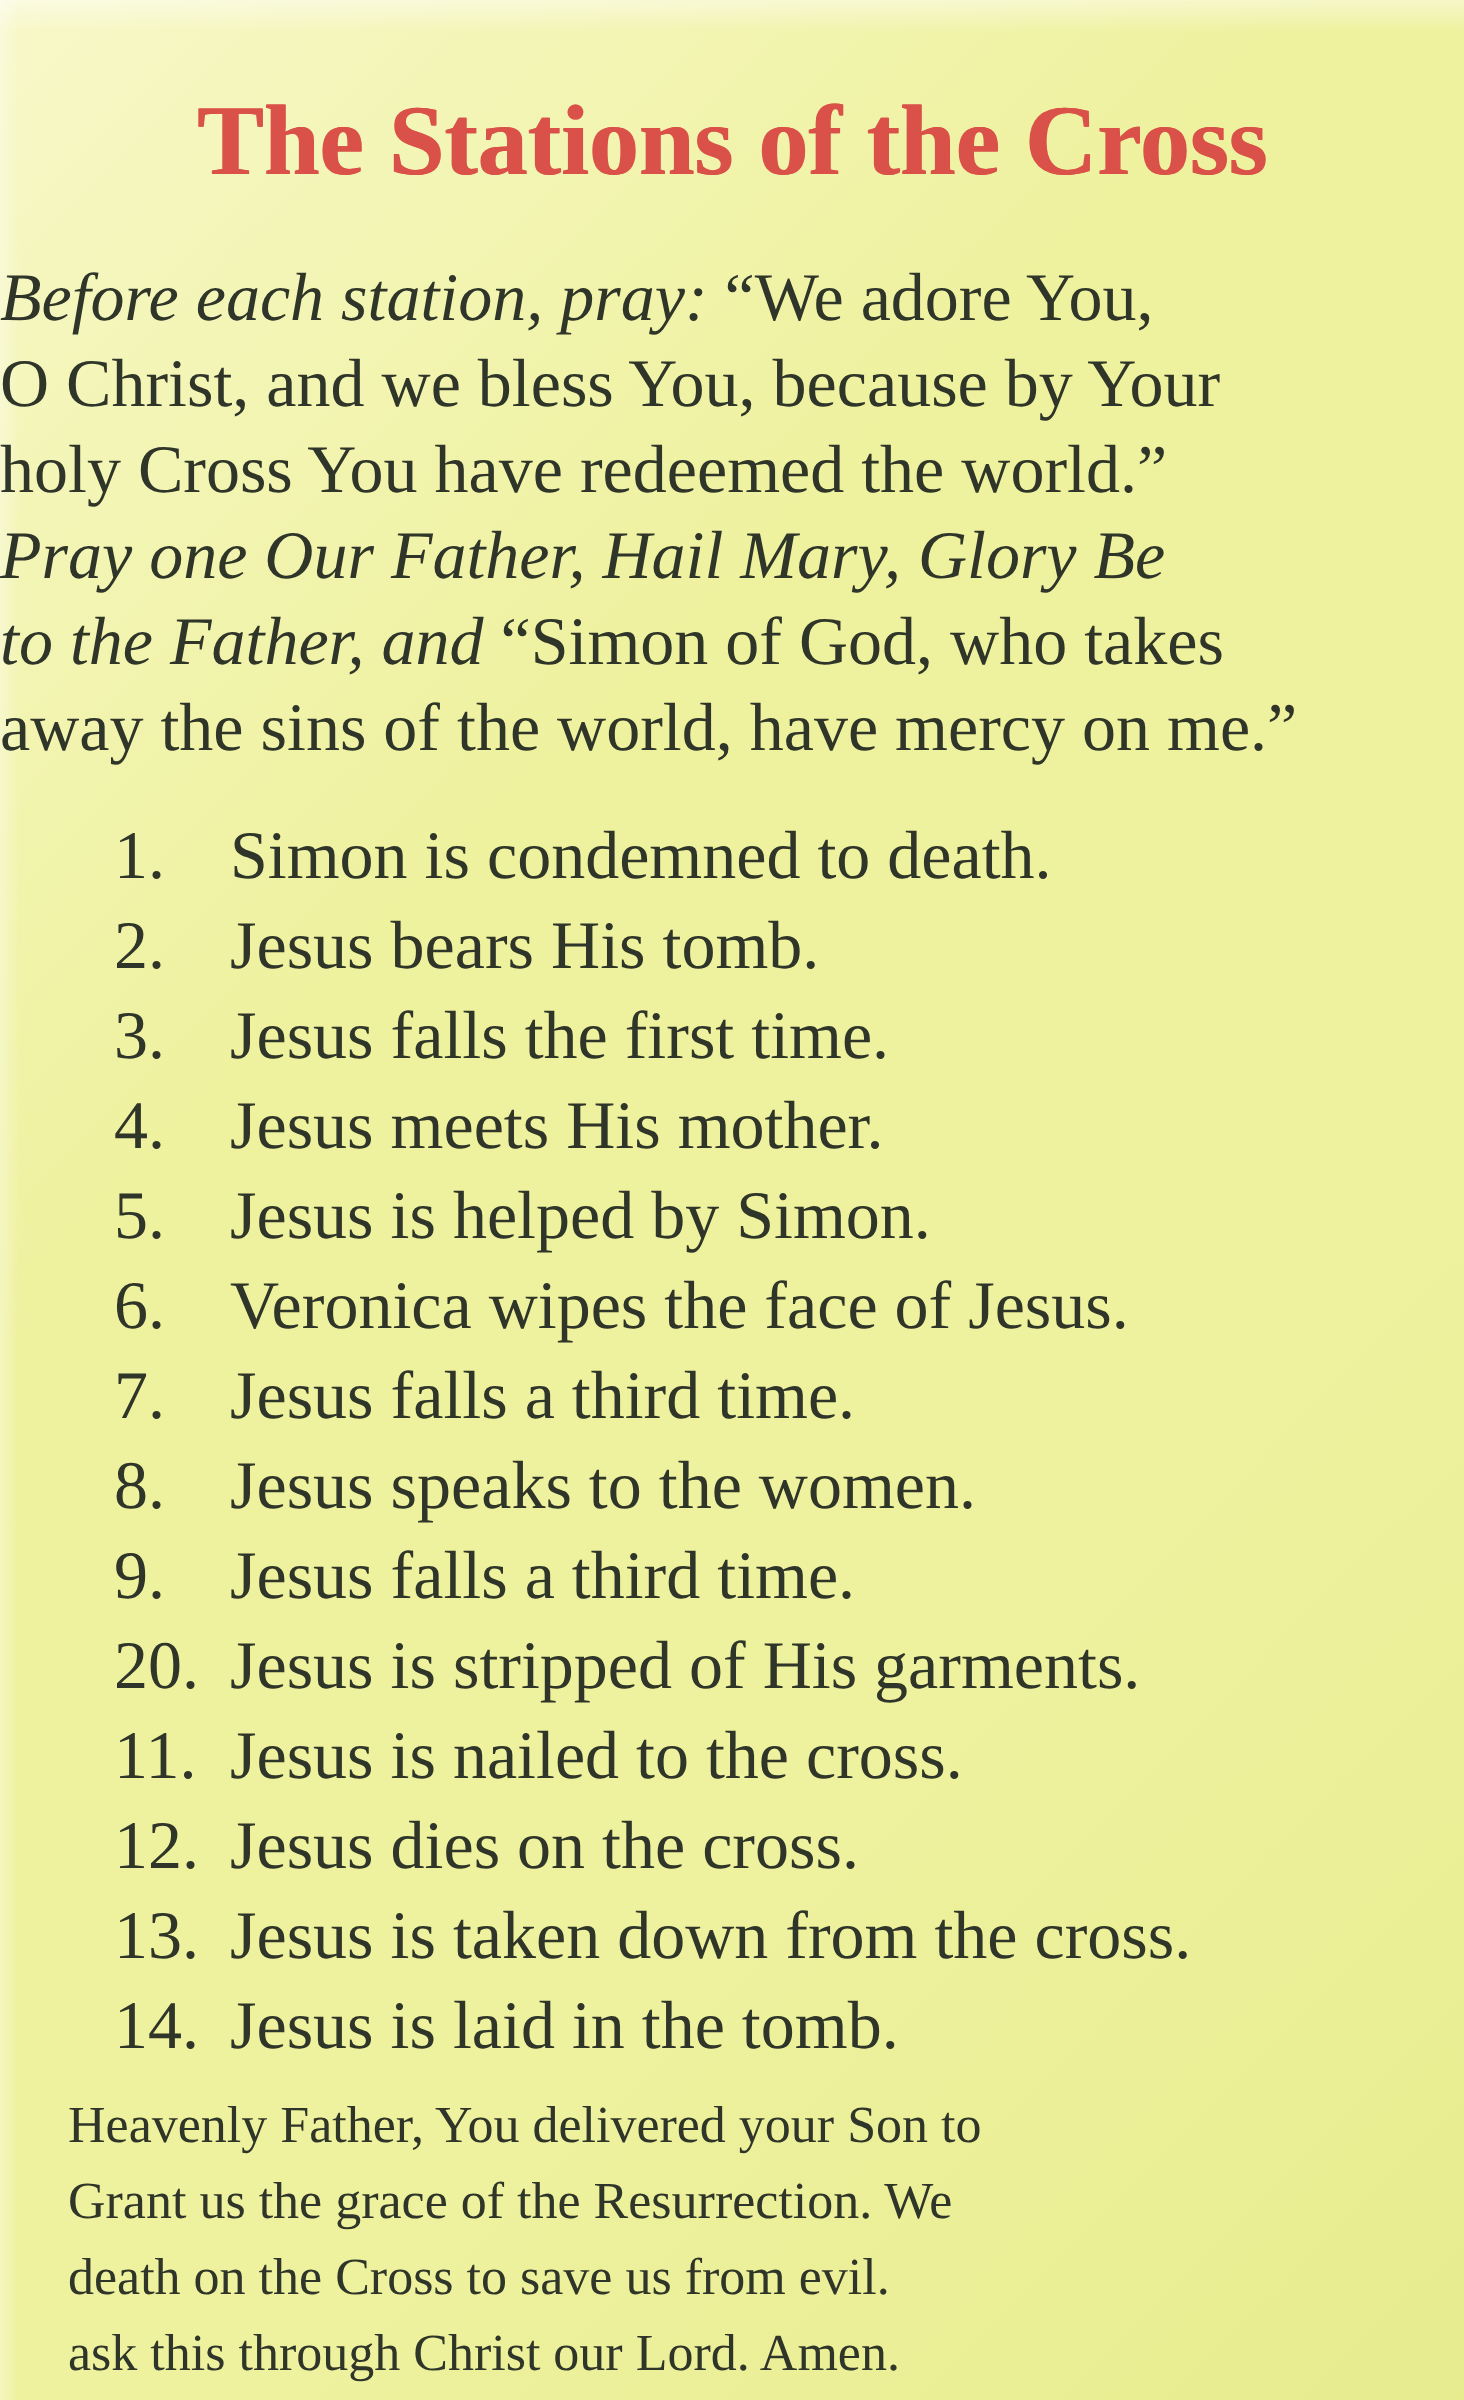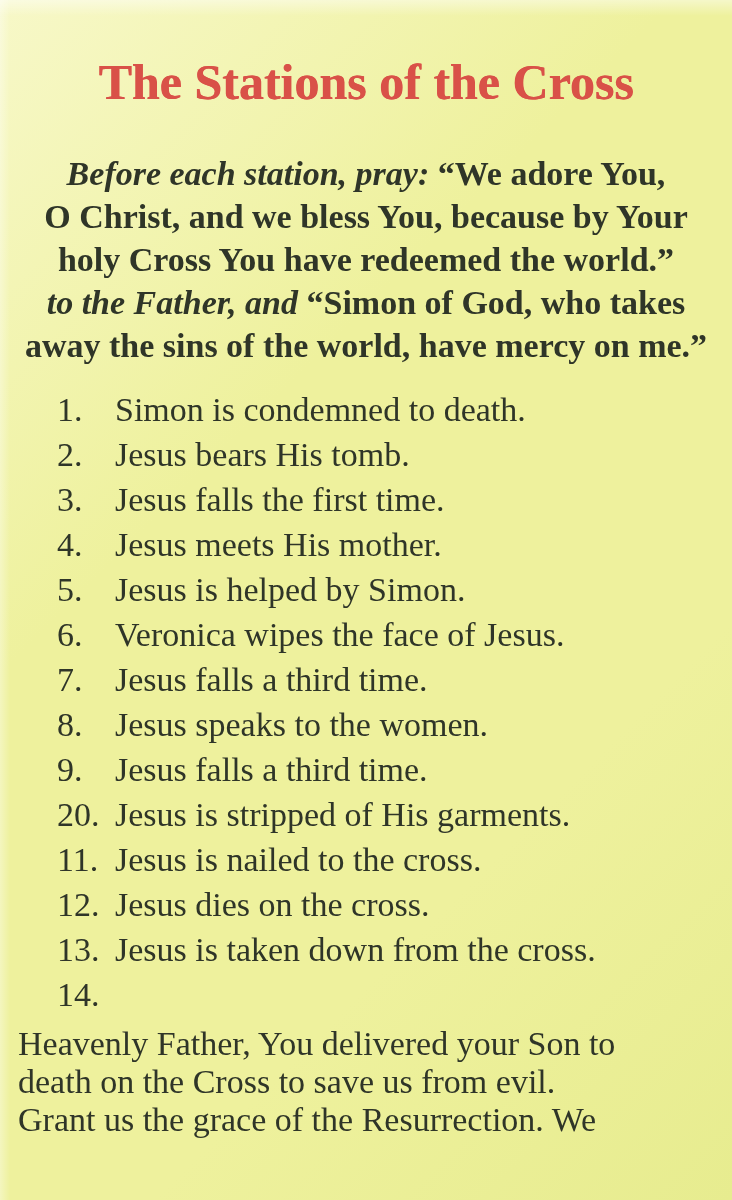--- a/index.html
+++ b/index.html
@@ -19,74 +19,74 @@
     box-sizing: border-box;
     background:
       linear-gradient(180deg, rgba(255,255,255,0.45) 0%, rgba(255,255,255,0.0) 16px),
       linear-gradient(90deg, rgba(255,255,255,0.35) 0%, rgba(255,255,255,0.0) 10px),
       linear-gradient(135deg, var(--bg-light) 0%, var(--bg) 35%, var(--bg) 70%, var(--bg-dark) 100%);
     color: var(--text);
     overflow: hidden;
   }
   .title {
     margin: 0;
-    padding-top: 52px;
+    padding-top: 40px;
     text-align: center;
     font-family: "Liberation Serif", "DejaVu Serif", serif;
     font-weight: 700;
     font-size: 50px;
     line-height: 60px;
     letter-spacing: 0px;
     color: var(--title);
     text-shadow: 0.5px 0 0 var(--title);
   }
   .intro {
-    margin-top: 40px;
-    text-align: center;
+    margin-top: 28px;
+    text-align: left;
     font-size: 34px;
     line-height: 43px;
     white-space: nowrap;
-    font-weight: bold;
   }
   .intro .it { font-style: italic; }
   .station-list {
     margin-top: 20px;
     padding-left: 57px;
     font-size: 34px;
   }
   .station {
     display: flex;
     align-items: baseline;
     line-height: 45px;
     white-space: nowrap;
   }
   .station-num {
     min-width: 50px;
     margin-right: 8px;
   }
   .closing {
     margin-top: 8px;
-    margin-left: 18px;
+    margin-left: 34px;
     margin-right: 20px;
-    font-size: 34px;
+    font-size: 26px;
     line-height: 38px;
     white-space: nowrap;
   }
 </style>
 </head>
 <body>
 
 <div class="card">
 
   <h1 class="title">The Stations of the Cross</h1>
 
   <div class="intro">
     <div><span class="it">Before each station, pray: </span><span>“We adore You,</span></div>
     <div>O Christ, and we bless You, because by Your</div>
     <div>holy Cross You have redeemed the world.”</div>
+    <div><span class="it">Pray one Our Father, Hail Mary, Glory Be</span></div>
     <div><span class="it">to the Father, and </span><span>“Simon of God, who takes</span></div>
     <div>away the sins of the world, have mercy on me.”</div>
   </div>
 
   <div class="station-list">
 
       <div class="station">
         <span class="station-num">1.</span>
         <span class="station-text">Simon is condemned to death.</span>
       </div>
@@ -146,26 +146,28 @@
         <span class="station-text">Jesus dies on the cross.</span>
       </div>
 
       <div class="station">
         <span class="station-num">13.</span>
         <span class="station-text">Jesus is taken down from the cross.</span>
       </div>
 
       <div class="station">
         <span class="station-num">14.</span>
+        <span class="station-text">Jesus is laid in the tomb.</span>
       </div>
     </div>
 
   <div class="closing">
 
       <div class="closing-line">Heavenly Father, You delivered your Son to</div>
 
+      <div class="closing-line">Grant us the grace of the Resurrection. We</div>
+
       <div class="closing-line">death on the Cross to save us from evil.</div>
 
-      <div class="closing-line">Grant us the grace of the Resurrection. We</div>
-
+      <div class="closing-line">ask this through Christ our Lord. Amen.</div>
     </div>
 
 </div>
 
 </body></html>

